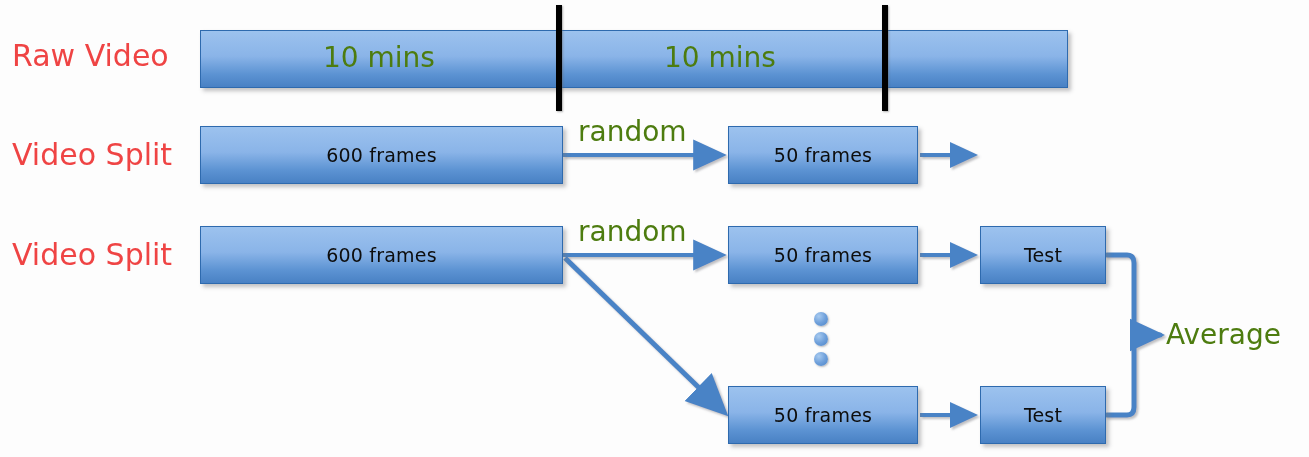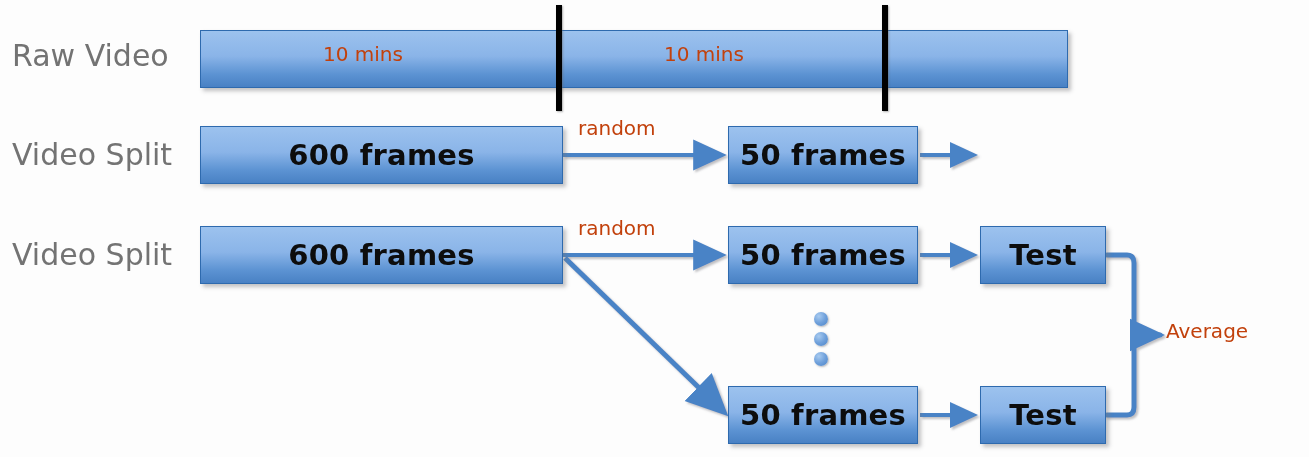--- a/index.html
+++ b/index.html
@@ -25,41 +25,40 @@
     background: linear-gradient(to bottom, #9CC2EE 0%, #8AB4E8 45%, #5B92D2 78%, #4981C4 100%);
     border: 1px solid #2E6AAE;
     box-shadow: 3px 3px 4px rgba(120,120,125,0.45);
     display: flex;
     align-items: center;
     justify-content: center;
     color: #000000;
     white-space: nowrap;
   }
   .gbox span {
-    font-size: 29px;
+    font-size: 19px;
     letter-spacing: 0.2px;
     line-height: 1;
     color: #0d0d0d;
-    font-weight: bold;
   }
 
   
   .rowlabel {
     position: absolute;
     font-size: 30px;
-    color: #737373;
+    color: #ef4444;
     white-space: nowrap;
     line-height: 1;
   }
 
   
   .caption {
     position: absolute;
-    font-size: 20px;
-    color: #c2410c;
+    font-size: 28px;
+    color: #4d7c0f;
     white-space: nowrap;
     line-height: 1;
     text-align: center;
   }
 
   
   .divider {
     position: absolute;
     width: 6px;
     background: #000000;

